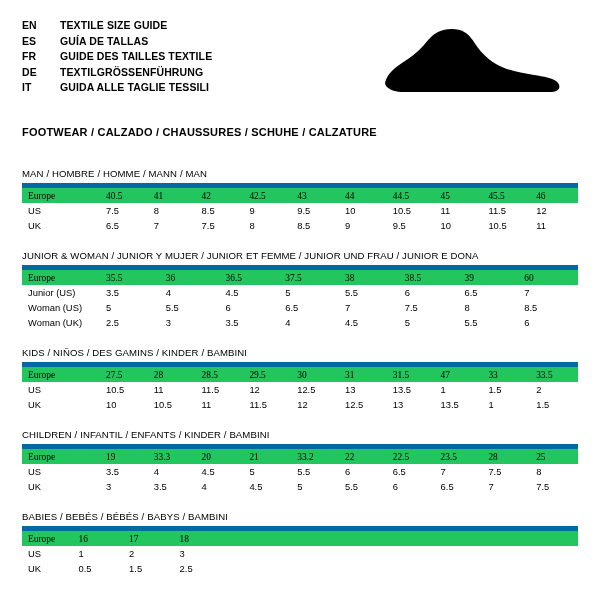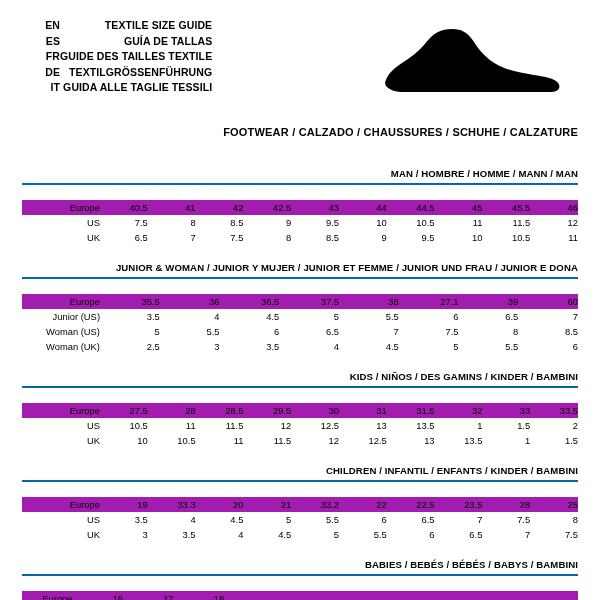--- a/index.html
+++ b/index.html
@@ -13,21 +13,20 @@
     font-family: "Liberation Sans", sans-serif;
     color: #000000;
     overflow: hidden;
   }
   .page {
     position: relative;
     width: 600px;
     height: 600px;
     box-sizing: border-box;
     padding: 18px 22px 0 22px;
-    text-align: right;
   }
 
   
   .header {
     display: flex;
     align-items: flex-start;
     justify-content: space-between;
   }
   .lang-table {
     border-collapse: collapse;
@@ -62,40 +61,41 @@
     letter-spacing: 0.2px;
   }
 
   
   .section {
     margin-top: 17px;
   }
   .section.first { margin-top: 30px; }
   .section-title {
     font-size: 9.6px;
-    font-weight: bold;
+    font-weight: normal;
     letter-spacing: 0.1px;
     padding-bottom: 4px;
-    border-bottom: 2px solid #0369a1;
-    margin-bottom: 15px;
+    border-bottom: 5px solid #0369a1;
+    margin-bottom: 0;
   }
   table.sizes {
     border-collapse: collapse;
     width: 100%;
     table-layout: fixed;
     font-size: 9.4px;
   }
   table.sizes td {
     height: 15px;
     padding: 0 0 0 6px;
     vertical-align: middle;
     white-space: nowrap;
   }
   table.sizes tr.shaded td {
-    background: #a21caf;
+    background: #22c55e;
+    font-family: Liberation Serif, serif;
   }
   td.rowlabel {
     width: 72px;
   }
   .babies table.sizes td { width: auto; }
   .babies td.rowlabel { width: 72px; }
 </style>
 </head>
 <body>
 
@@ -188,21 +188,21 @@
     <div class="section-title">JUNIOR &amp; WOMAN / JUNIOR Y MUJER / JUNIOR ET FEMME / JUNIOR UND FRAU / JUNIOR E DONA</div>
     <table class="sizes">
       <tbody>
         <tr class="shaded">
           <td class="rowlabel">Europe</td>
           <td>35.5</td>
           <td>36</td>
           <td>36.5</td>
           <td>37.5</td>
           <td>38</td>
-          <td>27.1</td>
+          <td>38.5</td>
           <td>39</td>
           <td>60</td>
         </tr>
         <tr>
           <td class="rowlabel">Junior (US)</td>
           <td>3.5</td>
           <td>4</td>
           <td>4.5</td>
           <td>5</td>
           <td>5.5</td>
@@ -242,21 +242,21 @@
       <tbody>
         <tr class="shaded">
           <td class="rowlabel">Europe</td>
           <td>27.5</td>
           <td>28</td>
           <td>28.5</td>
           <td>29.5</td>
           <td>30</td>
           <td>31</td>
           <td>31.5</td>
-          <td>32</td>
+          <td>47</td>
           <td>33</td>
           <td>33.5</td>
         </tr>
         <tr>
           <td class="rowlabel">US</td>
           <td>10.5</td>
           <td>11</td>
           <td>11.5</td>
           <td>12</td>
           <td>12.5</td>

